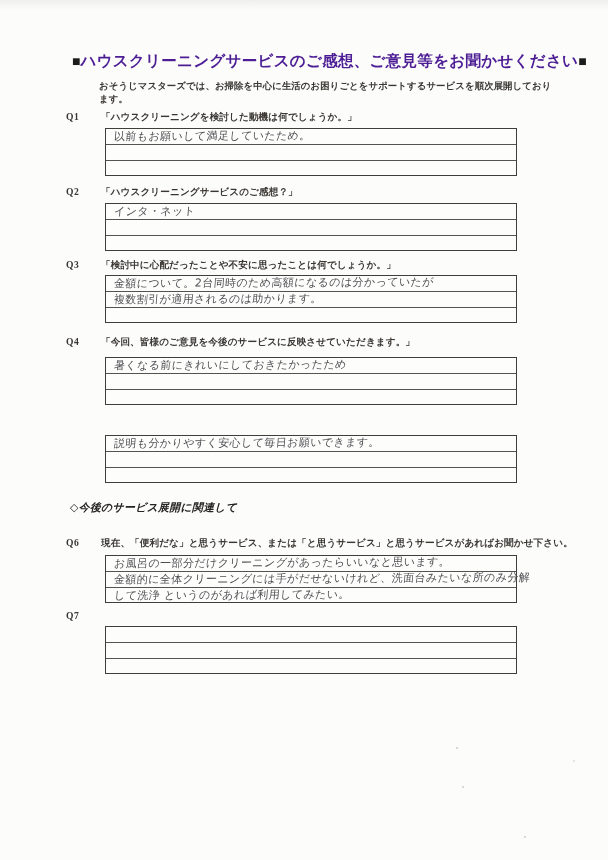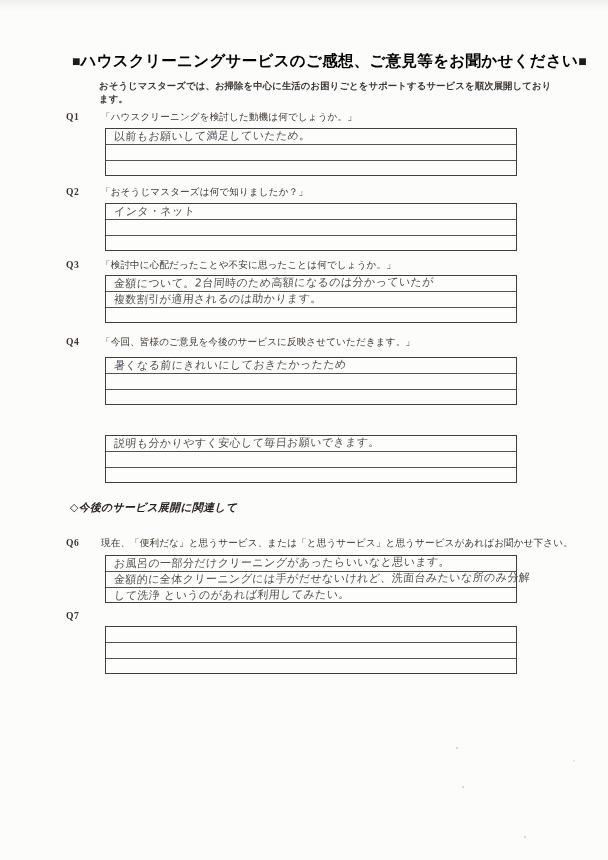--- a/index.html
+++ b/index.html
@@ -22,36 +22,36 @@
     content:"";position:absolute;left:0;top:0;width:100%;height:10px;
     background:linear-gradient(to bottom, rgba(120,120,120,.10), rgba(120,120,120,0));
     pointer-events:none;
   }
   .title-row{
     position:absolute;top:51px;left:72px;width:484px;
     display:flex;align-items:center;justify-content:space-between;
   }
   .title-mark{font-size:14px;line-height:14px;color:#1c1c1c;}
   .title-text{
-    font-size:15.5px;font-weight:bold;letter-spacing:.3px;color:#000000;
+    font-size:15.5px;font-weight:bold;letter-spacing:.3px;color:#4c1d95;
     white-space:nowrap;
   }
   .intro{
     position:absolute;top:80px;left:99px;width:460px;
     font-size:9.4px;line-height:13px;font-weight:600;color:var(--ink-soft);
     letter-spacing:.1px;
     font-family:Liberation Mono, monospace;
   }
   .q-line{
     position:absolute;left:66px;width:500px;
     display:flex;align-items:flex-start;
     font-size:9.6px;line-height:13px;color:var(--ink-soft);
   }
   .q-id{width:35px;flex:0 0 35px;font-weight:600;letter-spacing:.5px;}
-  .q-text{font-weight:400;letter-spacing:.1px;white-space:nowrap;}
+  .q-text{font-weight:700;letter-spacing:.1px;white-space:nowrap;}
   .answer-box{
     position:absolute;left:105px;width:412px;height:48px;
     border:1.6px solid var(--box-border);
     box-sizing:border-box;
     background:rgba(255,255,255,.35);
   }
   .answer-row{
     height:15px;
     border-bottom:1px solid #55534f;
     display:flex;align-items:center;
@@ -101,21 +101,21 @@
     <div class="answer-row">
         <span class="hw"></span>
       </div>
     <div class="answer-row">
         <span class="hw"></span>
       </div>
   </div>
 
   <div class="q-line" style="top:185px">
     <span class="q-id">Q2</span>
-    <span class="q-text">「おそうじマスターズは何で知りましたか？」</span>
+    <span class="q-text">「ハウスクリーニングサービスのご感想？」</span>
   </div>
   <div class="answer-box" style="top:203px">
     <div class="answer-row">
         <span class="hw">インタ・ネット</span>
       </div>
     <div class="answer-row">
         <span class="hw"></span>
       </div>
     <div class="answer-row">
         <span class="hw"></span>

